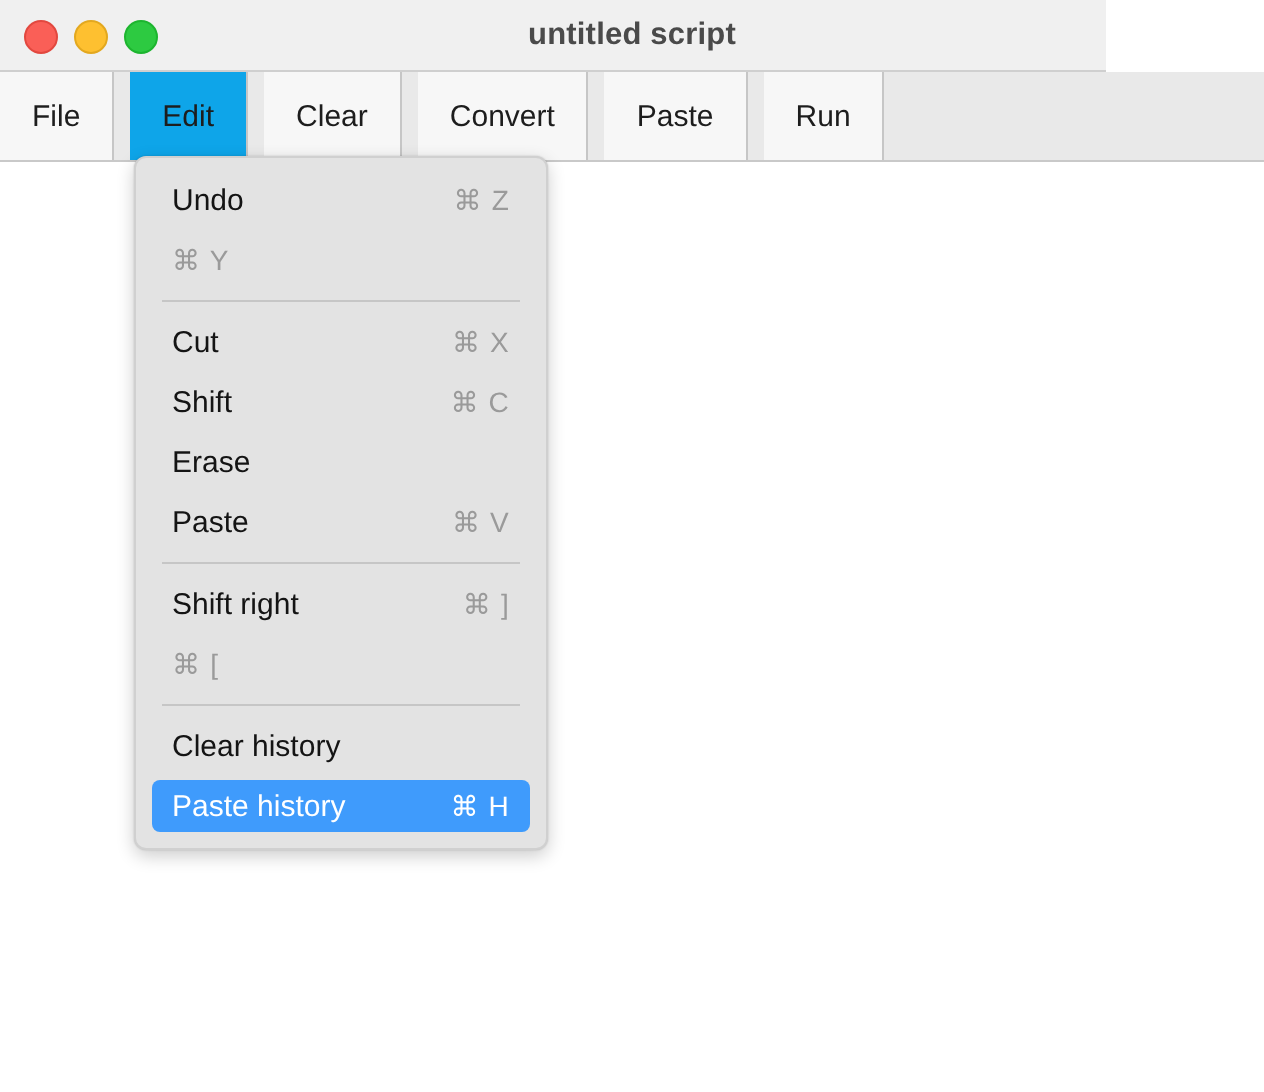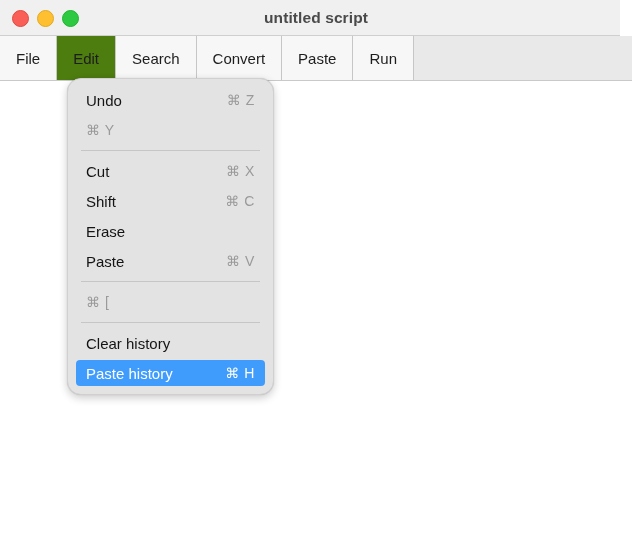--- a/index.html
+++ b/index.html
@@ -20,21 +20,21 @@
     width: 632px;
     height: 546px;
     background: #ffffff;
   }
 
   
   .titlebar {
     position: absolute;
     left: 0;
     top: 0;
-    width: 620px;
+    width: 553px;
     height: 36px;
     background: #f0f0f0;
     border-bottom: 1px solid #cfcfcf;
     box-sizing: border-box;
   }
   .traffic {
     position: absolute;
     left: 12px;
     top: 10px;
     display: flex;
@@ -71,37 +71,38 @@
     position: absolute;
     left: 0;
     top: 36px;
     width: 632px;
     height: 45px;
     background: #e9e9e9;
     border-bottom: 1px solid #c9c9c9;
     box-sizing: border-box;
     display: flex;
     align-items: stretch;
+    gap: 8px;
   }
   .menubar-item {
     position: relative;
     display: flex;
     align-items: center;
     justify-content: center;
     padding: 0 16px;
     font-size: 15px;
     color: #1d1d1d;
     background: #f7f7f7;
     border-right: 1px solid #c6c6c6;
     box-sizing: border-box;
     cursor: default;
     white-space: nowrap;
   }
   .menubar-item.active {
-    background: #4d7c0f;
+    background: #0ea5e9;
   }
   .menubar-filler {
     flex: 1 1 auto;
     background: #e9e9e9;
   }
 
   
   .content {
     position: absolute;
     left: 0;
@@ -112,21 +113,21 @@
   }
 
   
   .dropdown {
     position: absolute;
     left: 67px;
     top: 78px;
     width: 207px;
     background: #e3e3e3;
     border: 1px solid #d0d0d0;
-    border-radius: 14px;
+    border-radius: 6px;
     box-sizing: border-box;
     padding: 6px 0 6px 0;
     box-shadow: 0 3px 9px rgba(0,0,0,0.20), 0 0 1px rgba(0,0,0,0.18);
   }
   .menu-row {
     position: relative;
     height: 30px;
     display: flex;
     align-items: center;
     padding: 0 8px;
@@ -189,21 +190,21 @@
   </div>
 
   <div class="menubar" id="menubar">
       <div class="menubar-item">
         <span>File</span>
       </div>
       <div class="menubar-item active">
         <span>Edit</span>
       </div>
       <div class="menubar-item">
-        <span>Search</span>
+        <span>Clear</span>
       </div>
       <div class="menubar-item">
         <span>Convert</span>
       </div>
       <div class="menubar-item">
         <span>Paste</span>
       </div>
       <div class="menubar-item">
         <span>Run</span>
       </div>
@@ -249,20 +250,26 @@
         <div class="inner">
           <span class="menu-label">Paste</span>
           <span class="menu-shortcut">⌘ V</span>
         </div>
       </div>
       <div class="menu-sep">
         <div class="line"></div>
       </div>
       <div class="menu-row">
         <div class="inner">
+          <span class="menu-label">Shift right</span>
+          <span class="menu-shortcut">⌘ ]</span>
+        </div>
+      </div>
+      <div class="menu-row">
+        <div class="inner">
           <span class="menu-shortcut">⌘ [</span>
         </div>
       </div>
       <div class="menu-sep">
         <div class="line"></div>
       </div>
       <div class="menu-row">
         <div class="inner">
           <span class="menu-label">Clear history</span>
           <span class="menu-shortcut"></span>

